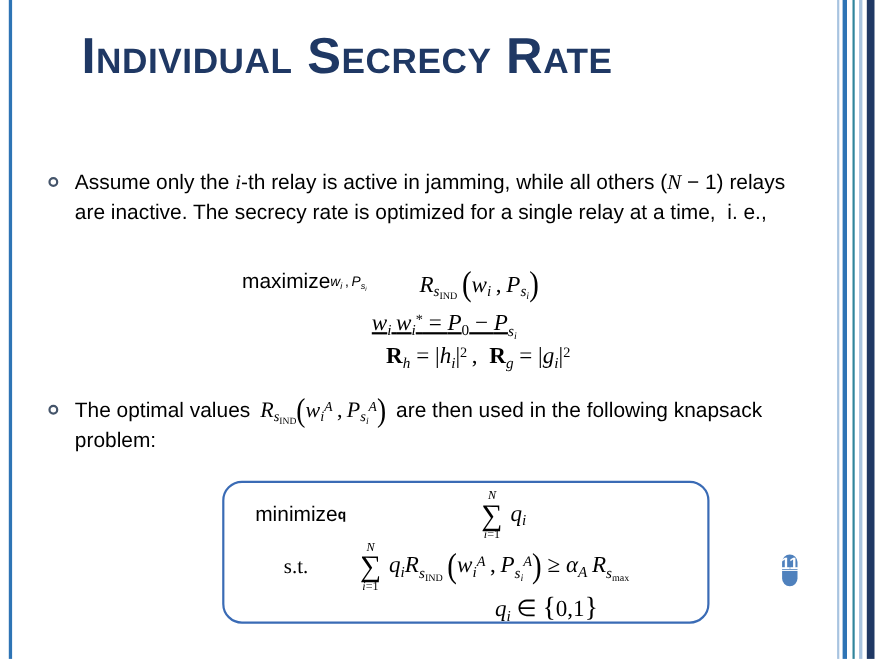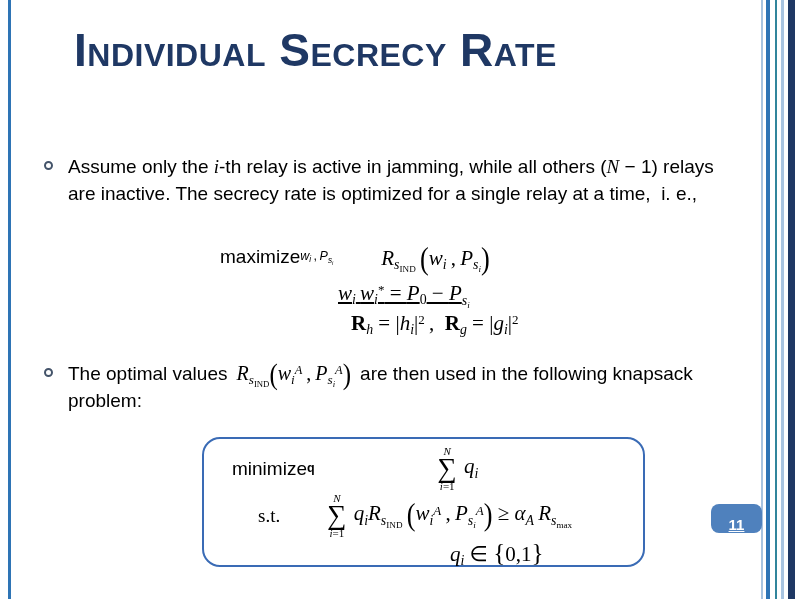--- a/index.html
+++ b/index.html
@@ -55,23 +55,23 @@
   .kbox{position:absolute;left:178px;top:437px;width:443px;height:130px;
         border:2.5px solid var(--box_border,#3A6BB5);border-radius:18px;
         padding:6px 12px;margin-left:24px;}
   .krow1{display:flex;align-items:center;margin-left:16px;}
   .krow1 .obj{margin-left:120px;}
   .krow2{display:flex;align-items:center;margin-left:42px;}
   .krow2 .st{font-size:19px;}
   .krow2 .cons{margin-left:44px;}
   .krow3{margin-left:234px;}
 
-  .badge{position:absolute;left:711px;top:504px;width:51px;height:29px;
+  .badge{position:absolute;left:711px;top:504px;width:14px;height:29px;
          background:var(--badge_bg,#4F81BD);border-radius:8px;
-         color:var(--badge_text,#fff);display:flex;align-items:flex-end;
+         color:var(--badge_text,#fff);display:flex;align-items:flex-start;
          justify-content:center;font-size:15px;font-weight:700;text-decoration:underline;}
 </style>
 </head>
 <body>
 
 <div class="slide">
 
   <div class="stripe left-line"></div>
   <div class="stripe r1"></div>
   <div class="stripe r2"></div>

